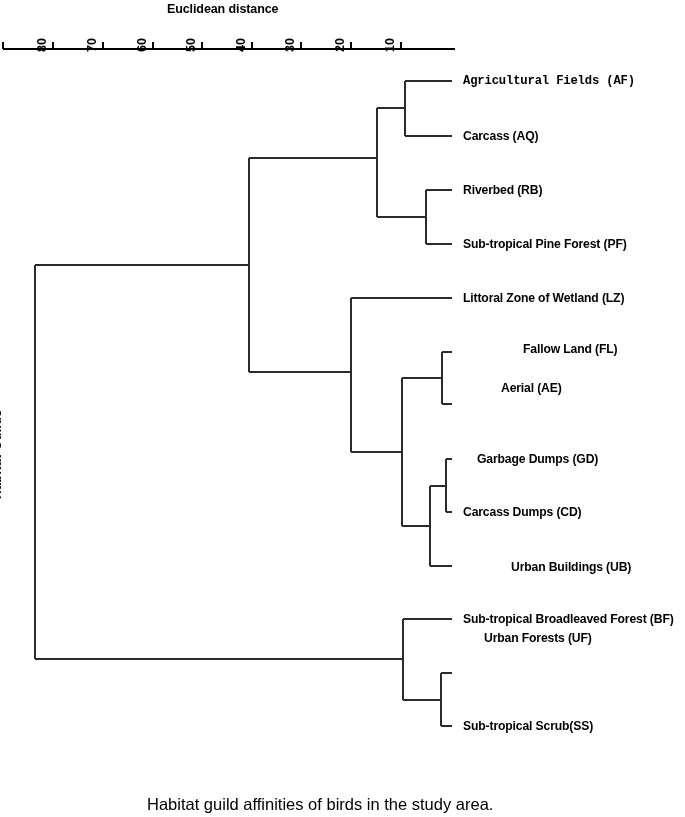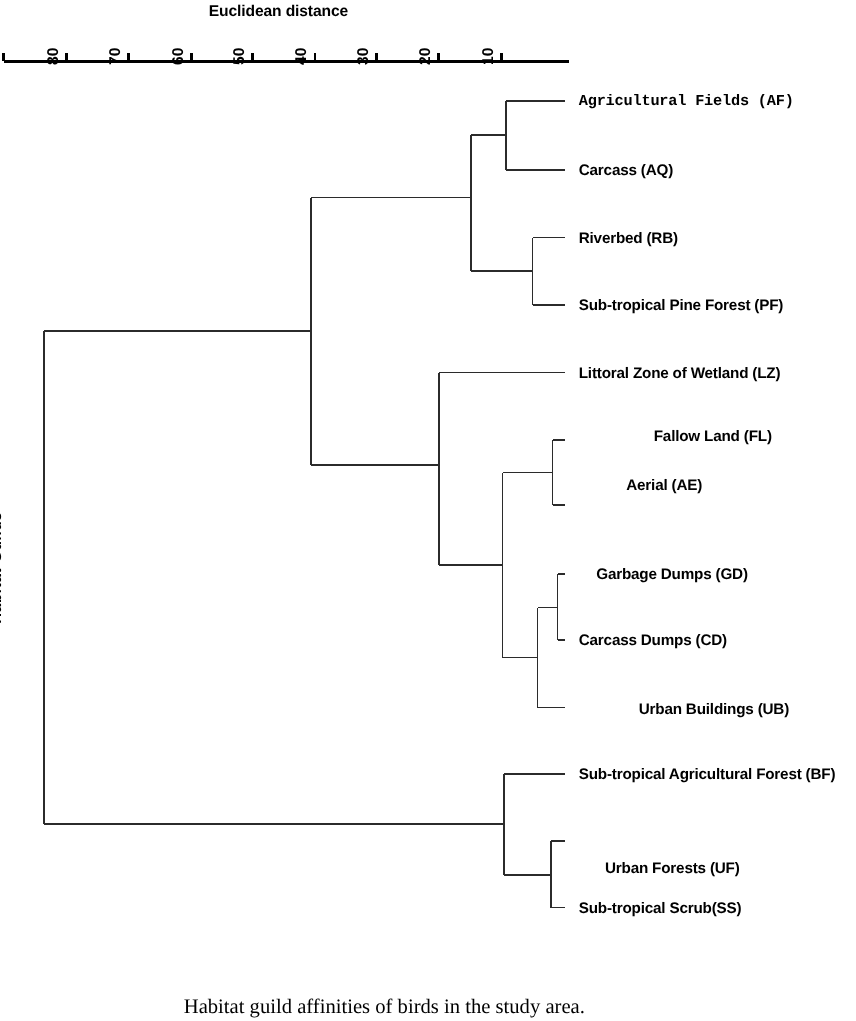--- a/index.html
+++ b/index.html
@@ -48,21 +48,21 @@
   .leaf-label {
     position: absolute;
     font-weight: bold;
     font-size: 12.2px;
     white-space: nowrap;
     letter-spacing: -0.15px;
     line-height: 1;
   }
   .caption {
     position: absolute;
-    font-family: Liberation Serif, serif;
+    font-family: Liberation Sans, sans-serif;
     font-size: 16.5px;
     white-space: nowrap;
     color: #000000;
   }
   svg.tree, svg.axis {
     position: absolute;
     left: 0; top: 0;
     overflow: visible;
   }
   .link-line {
@@ -231,19 +231,19 @@
   <div class="leaf-label" style="left:463px; top:75px;font-family:Liberation Mono, monospace;">Agricultural Fields (AF)</div>
   <div class="leaf-label" style="left:463px; top:130px;">Carcass (AQ)</div>
   <div class="leaf-label" style="left:463px; top:184px;">Riverbed (RB)</div>
   <div class="leaf-label" style="left:463px; top:238px;">Sub-tropical Pine Forest (PF)</div>
   <div class="leaf-label" style="left:463px; top:292px;">Littoral Zone of Wetland (LZ)</div>
   <div class="leaf-label" style="left:486px; top:343px;padding-left:37px;">Fallow Land (FL)</div>
   <div class="leaf-label" style="left:465px; top:382px;margin-left:36px;">Aerial (AE)</div>
   <div class="leaf-label" style="left:465px; top:453px;margin-left:12px;">Garbage Dumps (GD)</div>
   <div class="leaf-label" style="left:463px; top:506px;">Carcass Dumps (CD)</div>
   <div class="leaf-label" style="left:463px; top:561px;padding-left:48px;">Urban Buildings (UB)</div>
-  <div class="leaf-label" style="left:463px; top:613px;">Sub-tropical Agricultural Forest (BF)</div>
-  <div class="leaf-label" style="left:463px; top:688px;padding-left:21px;">Urban Forests (UF)</div>
+  <div class="leaf-label" style="left:463px; top:613px;">Sub-tropical Broadleaved Forest (BF)</div>
+  <div class="leaf-label" style="left:463px; top:632px;padding-left:21px;">Urban Forests (UF)</div>
   <div class="leaf-label" style="left:463px; top:720px;">Sub-tropical Scrub(SS)</div>
 
   <div class="caption" style="left:147px; top:795px;">Habitat guild affinities of birds in the study area.</div>
 
 </div>
 
 </body></html>

